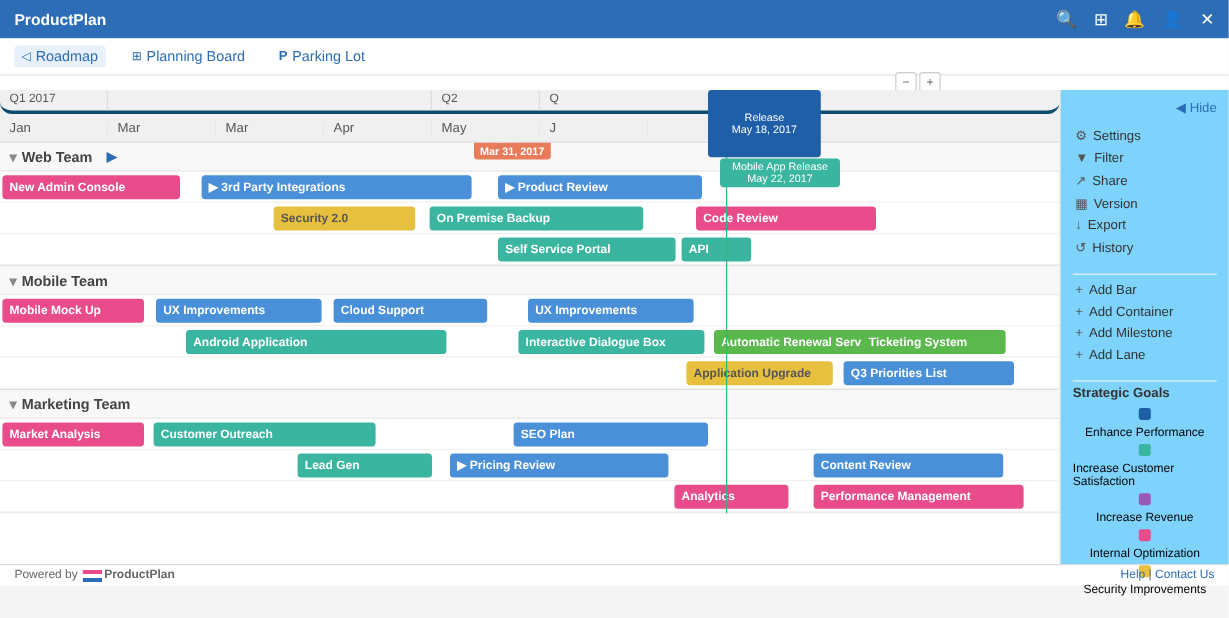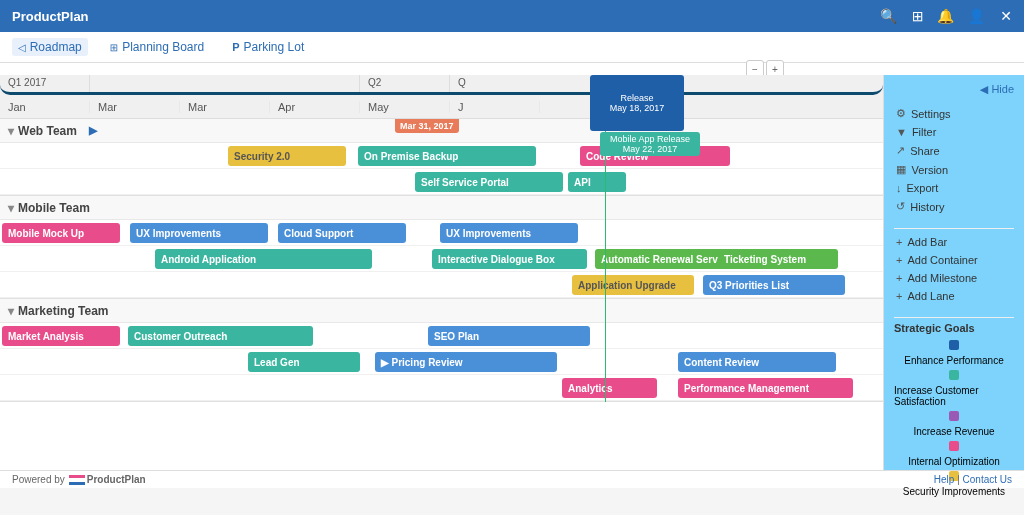--- a/index.html
+++ b/index.html
@@ -254,20 +254,32 @@
 
       <div class="milestone-line" style="left:605px;"></div>
 
       <div class="lane">
         <div class="lane-header">
           <span style="color:#888;">▾</span>
           <span>Web Team</span>
           <span style="margin-left:8px; color:#2d6db5; font-size:11px;">▶</span>
         </div>
 
+        <div class="bar-row">
+          <div class="bar pink" style="left:2px; width:148px;">
+            New Admin Console
+            <span class="dot" style="border-color:#e84c8b; right:-6px;"></span>
+          </div>
+          <div class="bar blue" style="left:168px; width:225px;">
+            ▶ 3rd Party Integrations
+          </div>
+          <div class="bar blue" style="left:415px; width:170px;">
+            ▶ Product Review
+          </div>
+        </div>
 
         <div class="bar-row">
           <div class="bar yellow-bar" style="left:228px; width:118px;">
             Security 2.0
           </div>
           <div class="bar teal" style="left:358px; width:178px;">
             On Premise Backup
           </div>
           <div class="bar pink" style="left:580px; width:150px;">
             

